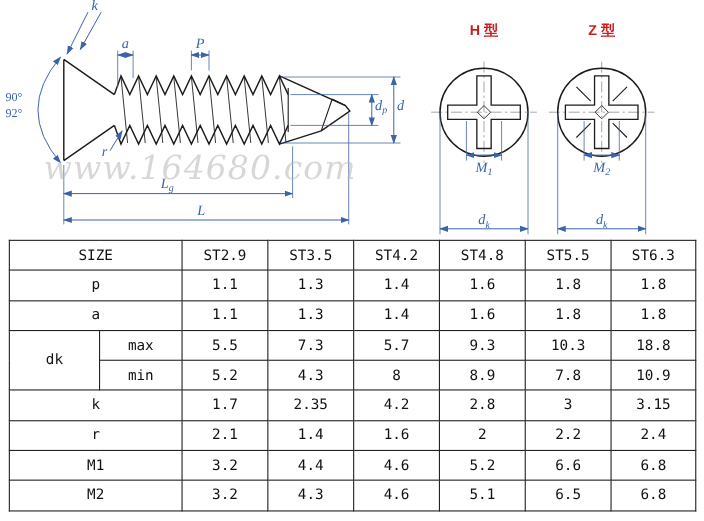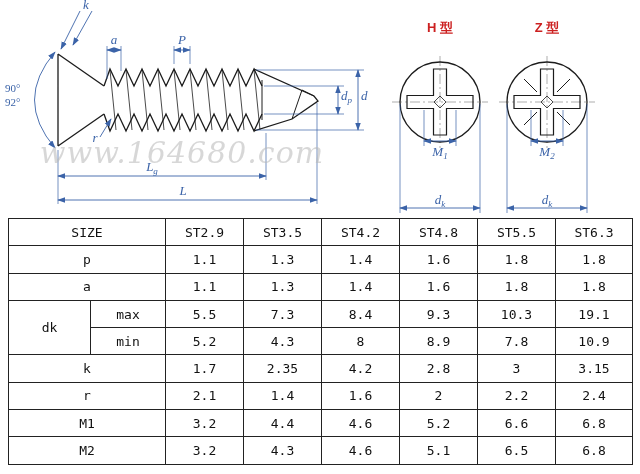--- a/index.html
+++ b/index.html
@@ -157,24 +157,24 @@
         <td>1.4</td>
         <td>1.6</td>
         <td>1.8</td>
         <td>1.8</td>
       </tr>
       <tr>
         <td rowspan="2">dk</td>
         <td>max</td>
         <td>5.5</td>
         <td>7.3</td>
-        <td>8.4</td>
+        <td>5.7</td>
         <td>9.3</td>
         <td>10.3</td>
-        <td>19.1</td>
+        <td>18.8</td>
       </tr>
       <tr>
         <td>min</td>
         <td>5.2</td>
         <td>4.3</td>
         <td>8</td>
         <td>8.9</td>
         <td>7.8</td>
         <td>10.9</td>
       </tr>

